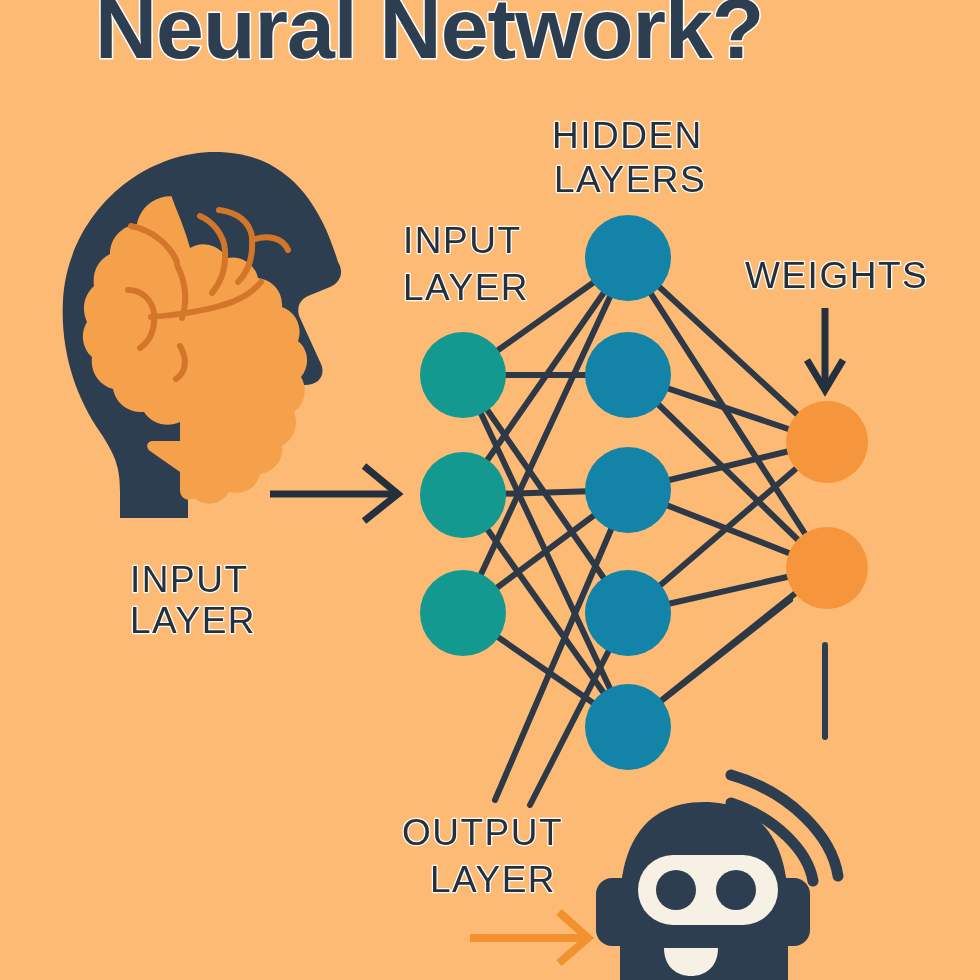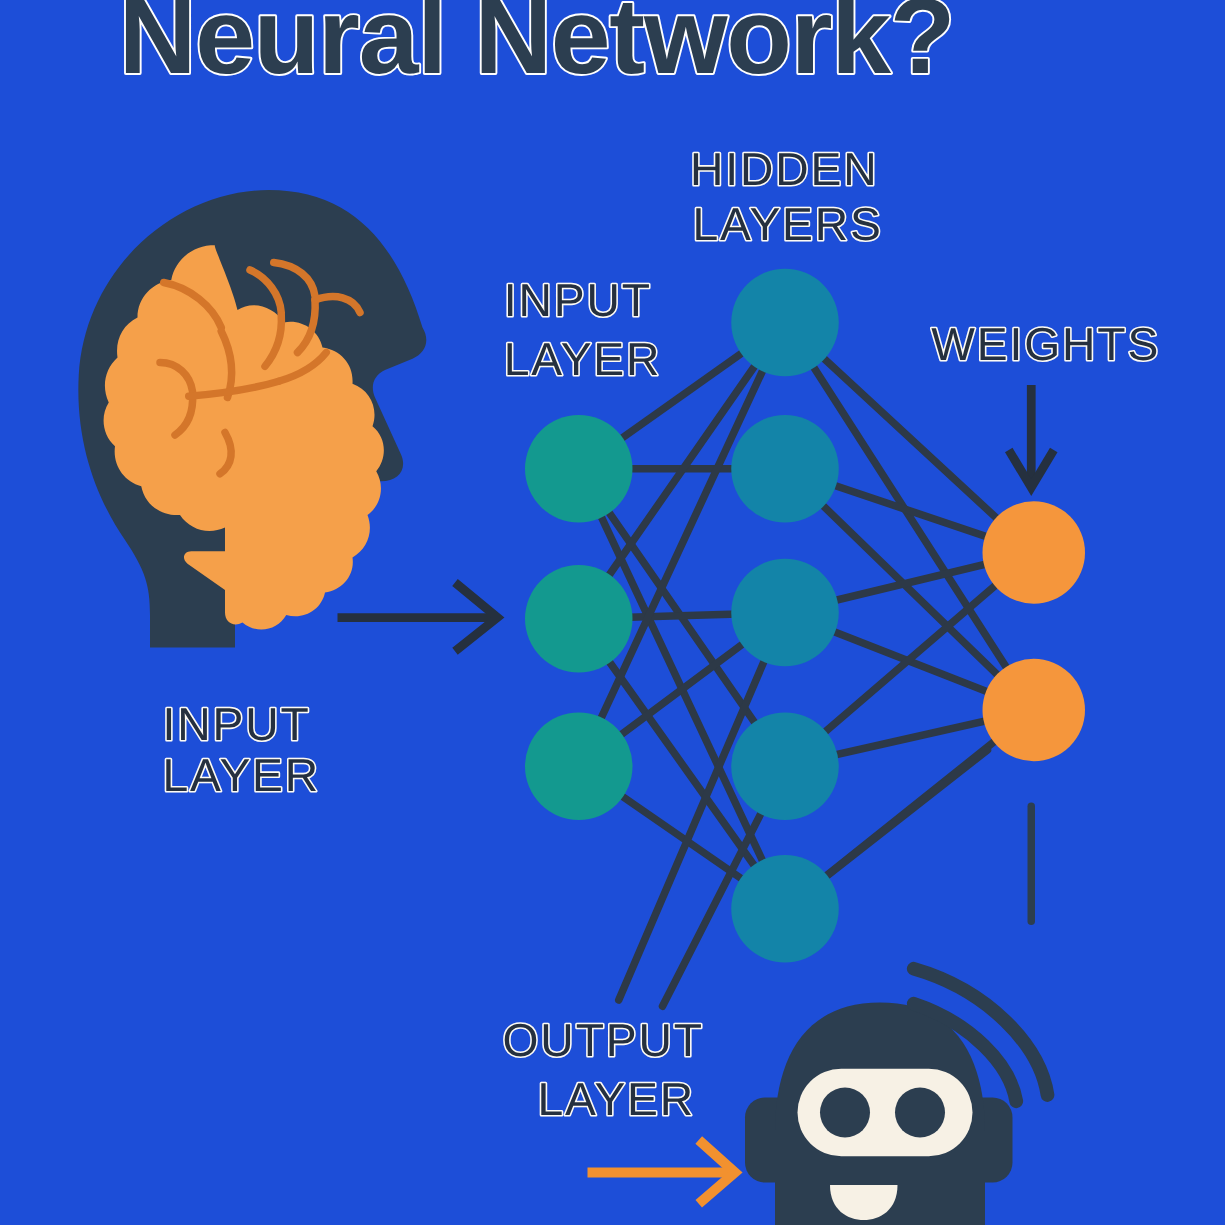--- a/index.html
+++ b/index.html
@@ -8,21 +8,21 @@
     padding: 0;
     background: #f7f1e5;
   }
   body {
     font-family: "Liberation Sans", sans-serif;
   }
   #poster {
     position: relative;
     width: 980px;
     height: 980px;
-    background: #1d4ed8;
+    background: #fdba74;
     overflow: hidden;
     text-align: right;
   }
   #poster svg.layer {
     position: absolute;
     left: 0;
     top: 0;
     width: 980px;
     height: 980px;
     display: block;

